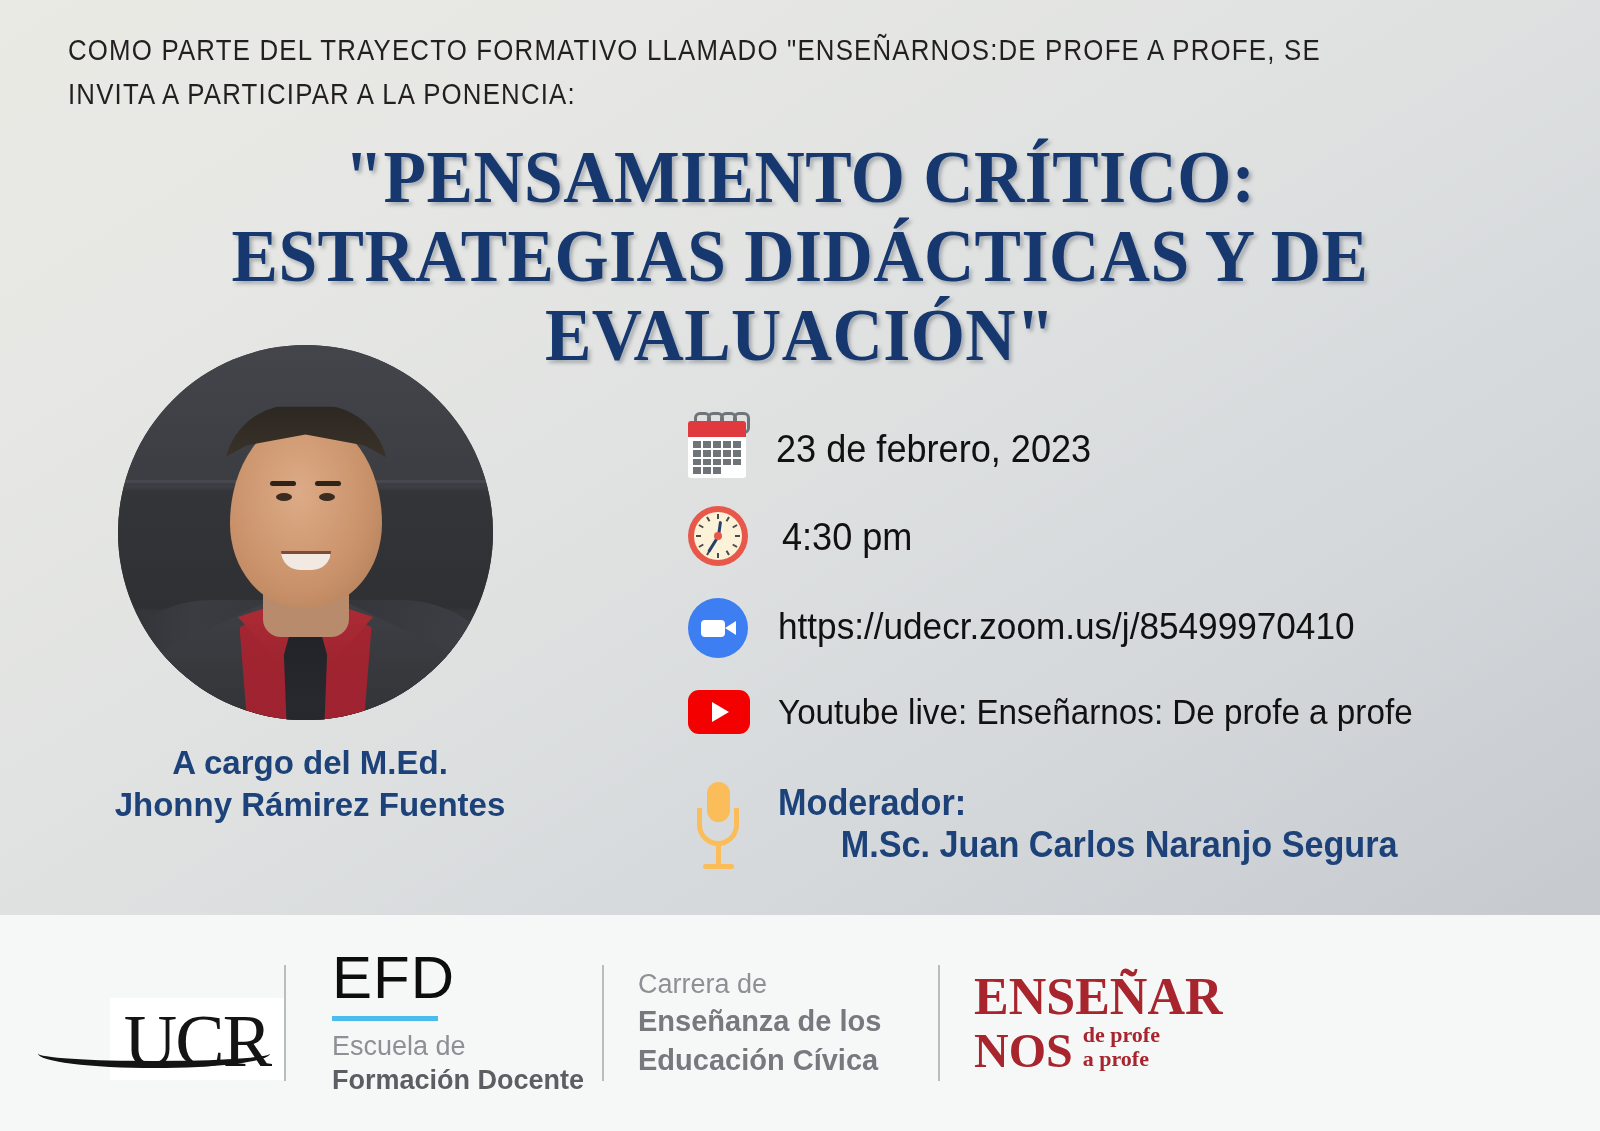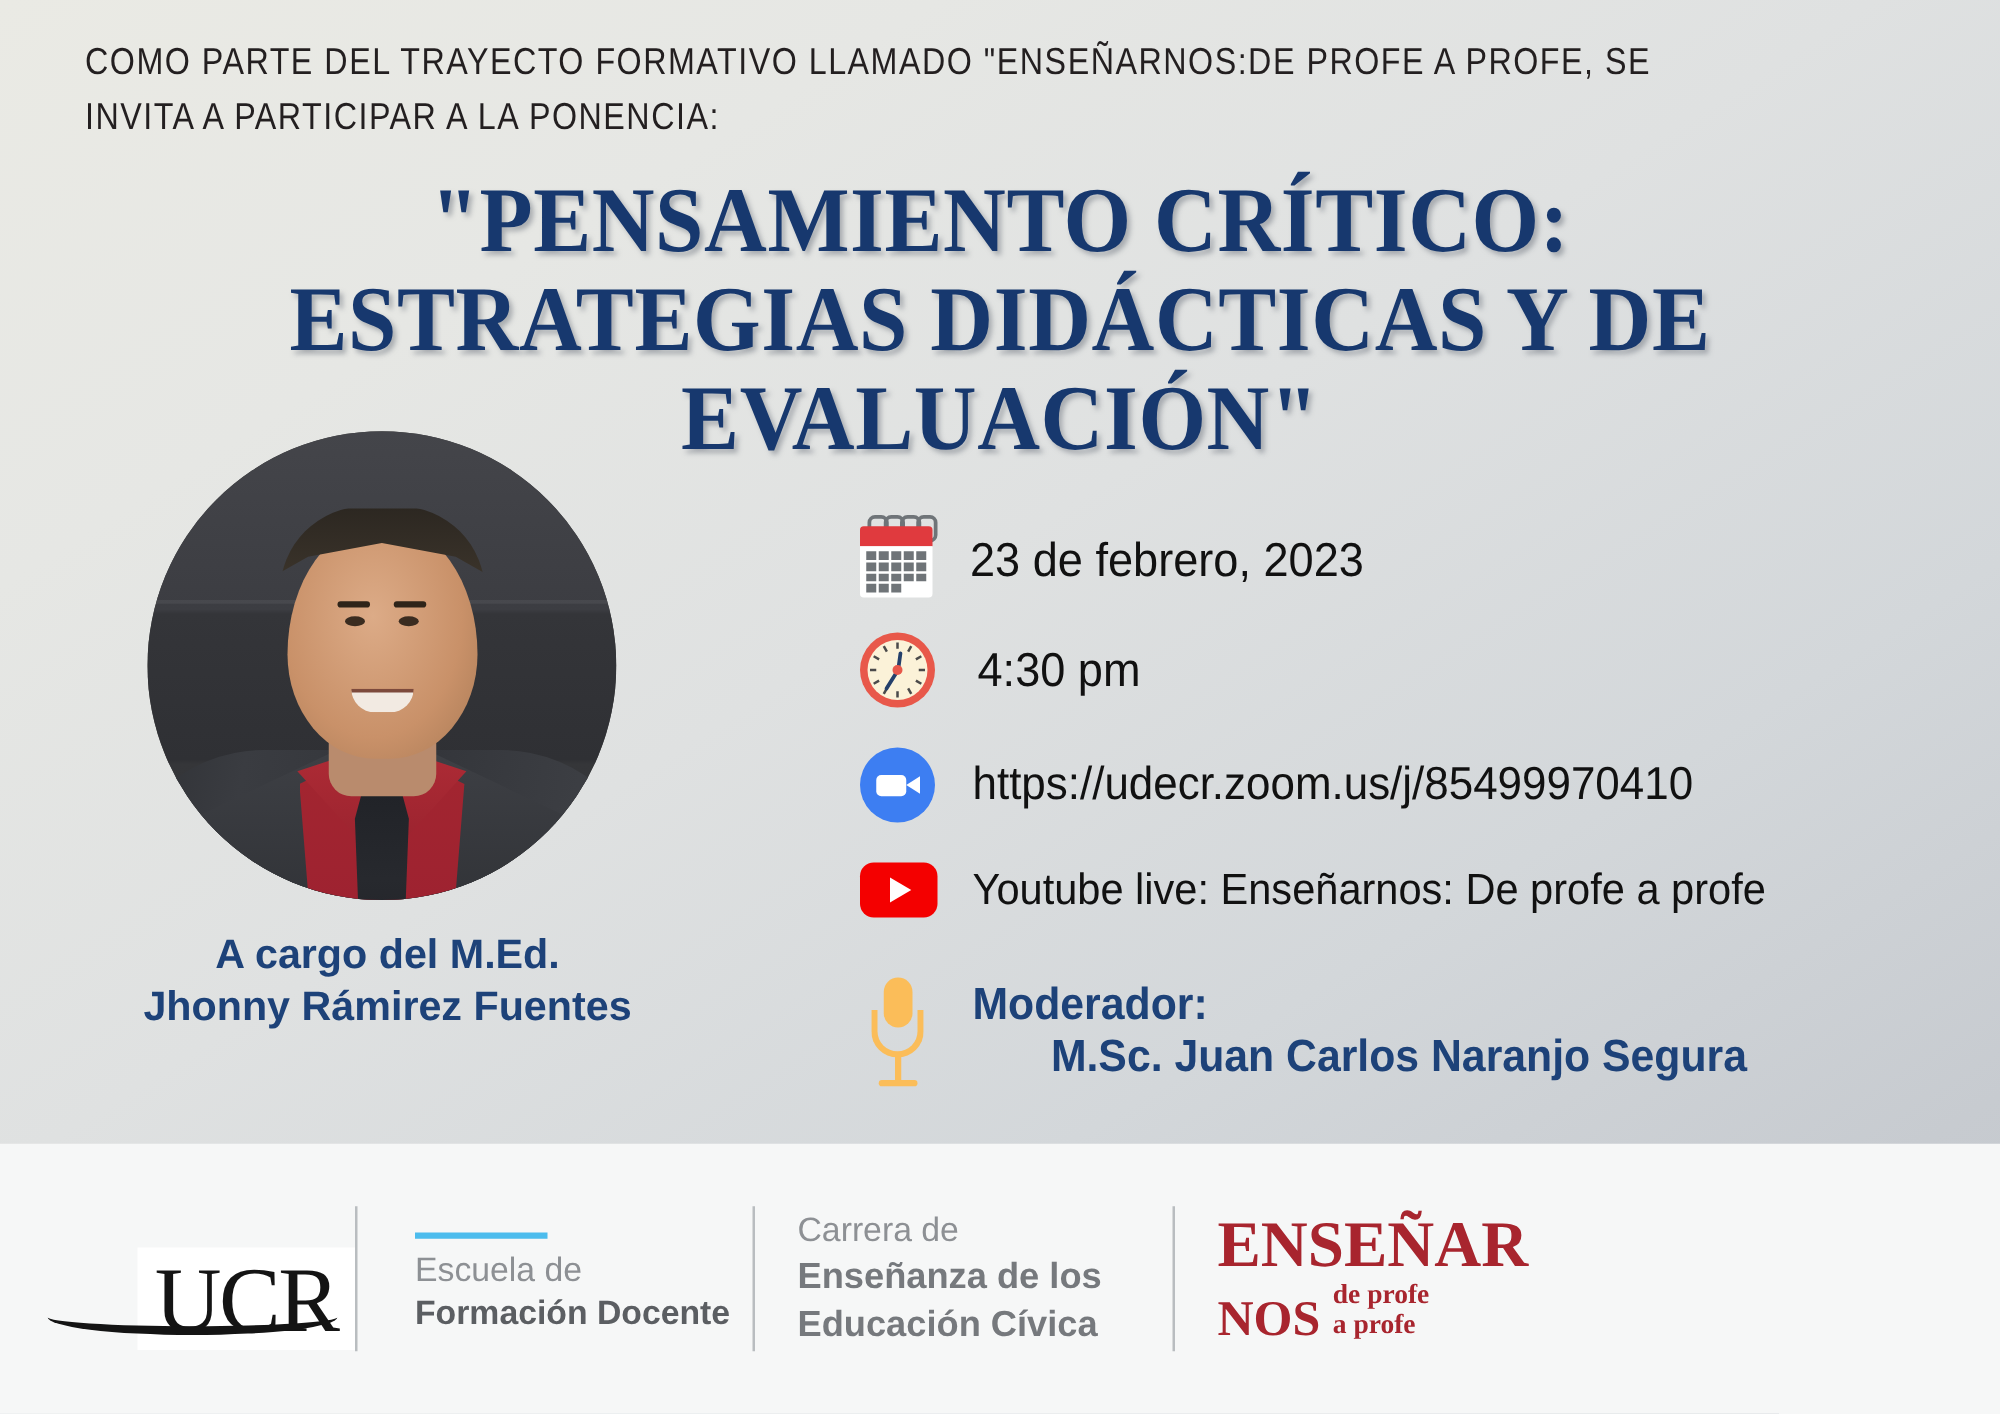--- a/index.html
+++ b/index.html
@@ -432,21 +432,21 @@
 
   .logo-ens { flex: 0 0 auto; margin-left: 34px; width: 250px; }
   .logo-ens .row1 {
     font-family: "Liberation Serif", "DejaVu Serif", serif;
     font-size: 52px; font-weight: 700; letter-spacing: 0px;
     color: #a8252e; line-height: 1.02;
   }
   .logo-ens .row2 { display: flex; align-items: flex-end; gap: 10px; }
   .logo-ens .nos {
     font-family: "Liberation Serif", "DejaVu Serif", serif;
-    font-size: 40px; font-weight: 700; color: #a8252e; line-height: 1.02;
+    font-size: 48px; font-weight: 700; color: #a8252e; line-height: 1.02;
   }
   .logo-ens .tag {
     font-family: "Liberation Serif", "DejaVu Serif", serif;
     font-size: 22px; font-weight: 700; color: #a8252e;
     line-height: 1.08; padding-bottom: 6px;
   }
   .logo-ens .tag span { display: block; }
 </style>
 </head>
 <body>
@@ -587,20 +587,21 @@
   <div class="footer">
 
     <div class="logo-ucr">
       <div class="word">UCR</div>
       <div class="arc"></div>
     </div>
 
     <div class="fdiv"></div>
 
     <div class="logo-efd">
+      <div class="abbr">EFD</div>
       <div class="rule"></div>
       <div class="l1">Escuela de</div>
       <div class="l2">Formación Docente</div>
     </div>
 
     <div class="fdiv"></div>
 
 
     <div class="logo-carrera">
       <div class="l1">Carrera de</div>

